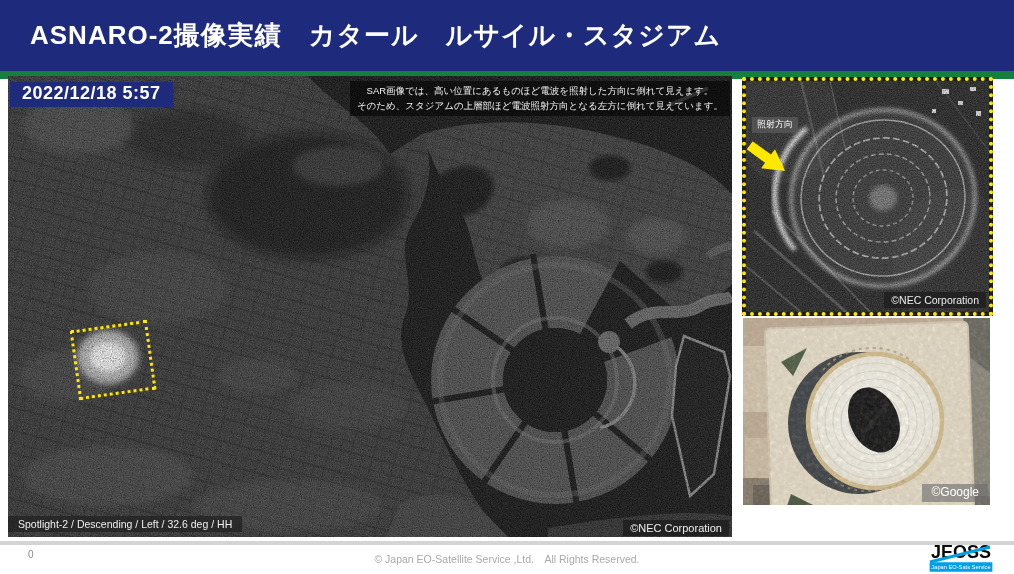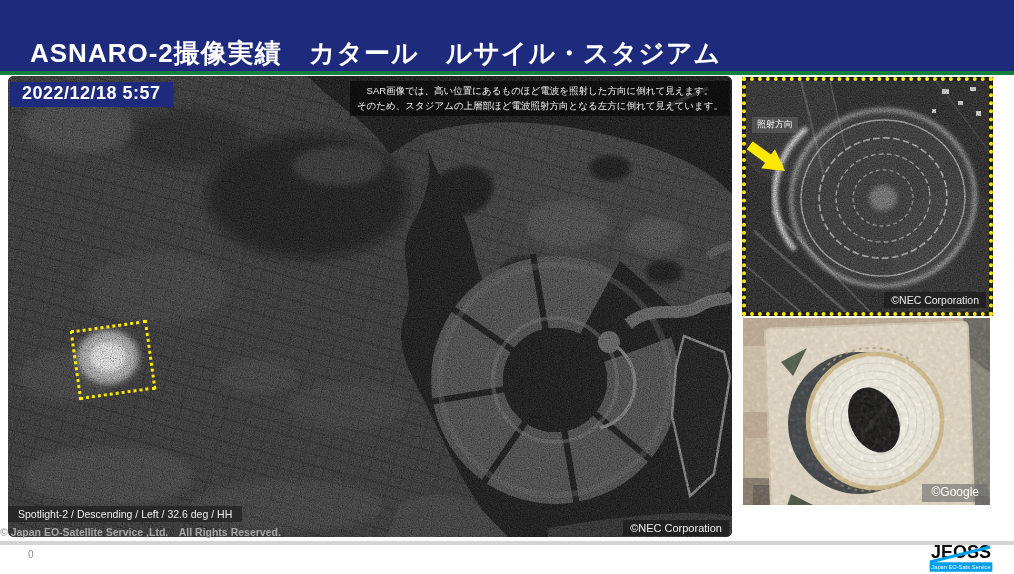--- a/index.html
+++ b/index.html
@@ -4,45 +4,45 @@
 <style>
   html,body { margin:0; padding:0; }
   body {
     width:1014px; height:574px; position:relative; overflow:hidden;
     background:#ffffff;
     font-family:"Liberation Sans","DejaVu Sans",sans-serif;
   }
   
   .header {
     position:absolute; left:0; top:0; width:1014px; height:71px;
-    background:#1e2b7c; border-bottom:4px solid #15803d;
-    display:flex; align-items:flex-end;
+    background:#1e2b7c; border-bottom:8px solid #15803d;
+    display:flex; align-items:center;
   }
   .title { color:#ffffff; font-size:26px; font-weight:600; letter-spacing:1px; padding-left:30px; white-space:nowrap; }
 
   .panel { position:absolute; overflow:hidden; }
   .panel svg { display:block; }
 
   
-  #main-sar { left:8px; top:76px; width:724px; height:461px; background:#0c0c0c;border-radius:6px; }
+  #main-sar { left:8px; top:76px; width:724px; height:461px; background:#0c0c0c; }
   .date-badge {
     position:absolute; left:2px; top:6px; background:#1e2b7c; color:#fff;
     font-size:18px; font-weight:bold; padding:1px 12px 3px; letter-spacing:0.5px;
   }
   .annotation {
     position:absolute; right:2px; top:5px; background:rgba(0,0,0,0.55);
     color:#f2f2f2; font-size:9.5px; line-height:1.55; padding:3px 7px;
     white-space:nowrap; text-align:center;
   }
   .highlight-box {
     position:absolute; left:66px; top:249px; width:72px; height:64px;
     border:3px dotted #ffe800; transform:rotate(-8deg);
   }
   .sensor-label {
-    position:absolute; left:0; bottom:15px; background:rgba(35,35,35,0.78);
+    position:absolute; left:0; bottom:5px; background:rgba(35,35,35,0.78);
     color:#eeeeee; font-size:10.5px; padding:2px 10px 2px; white-space:nowrap;
   }
   .credit { background:rgba(30,30,30,0.85); color:#eeeeee; font-size:11px; padding:2px 7px; white-space:nowrap; }
   #main-sar .credit { position:absolute; right:3px; bottom:1px; }
 
   
   #sar-zoom {
     left:742px; top:77px; width:251px; height:239px; box-sizing:border-box;
     border:4px dotted #ffe800; background:#1d1d1d;text-decoration:underline;
   }
@@ -60,21 +60,21 @@
   
   #optical { left:743px; top:318px; width:247px; height:187px; background:#c3b09a; }
   .google-credit {
     position:absolute; right:2px; bottom:3px; background:rgba(110,110,110,0.62);
     color:#ffffff; font-size:12px; padding:1px 9px 3px;
   }
 
   
   .footer-divider { position:absolute; left:0; top:541px; width:1014px; height:4px; background:#d4d4d4; }
   .page-number { position:absolute; left:28px; top:549px; font-size:10px; color:#8a8a8a; }
-  .copyright { position:absolute; left:0; top:526px; width:100%; font-size:10.5px; color:#a9a9a9;font-weight:bold; }
+  .copyright { position:absolute; left:0; top:553px; width:100%; text-align:center; font-size:10.5px; color:#a9a9a9; }
   .jeoss { position:absolute; right:20px; top:544px; width:66px; text-align:center; }
   .jeoss-word { position:relative; font-size:18px; line-height:17px; font-weight:800; color:#0a0a0a; letter-spacing:0; }
   .jeoss-stripe { position:absolute; left:1px; top:9px; width:62px; height:2.5px; background:#00a0e9; transform:rotate(-14deg); }
   .jeoss-sub { margin-top:1px; background:#00a0e9; color:#ffffff; font-size:6px; line-height:8px; padding:1px 0; white-space:nowrap; transform:scale(0.95); }
 </style>
 </head>
 <body>
 
 <div class="header">
   <div class="title">ASNARO-2撮像実績　カタール　ルサイル・スタジアム</div>

